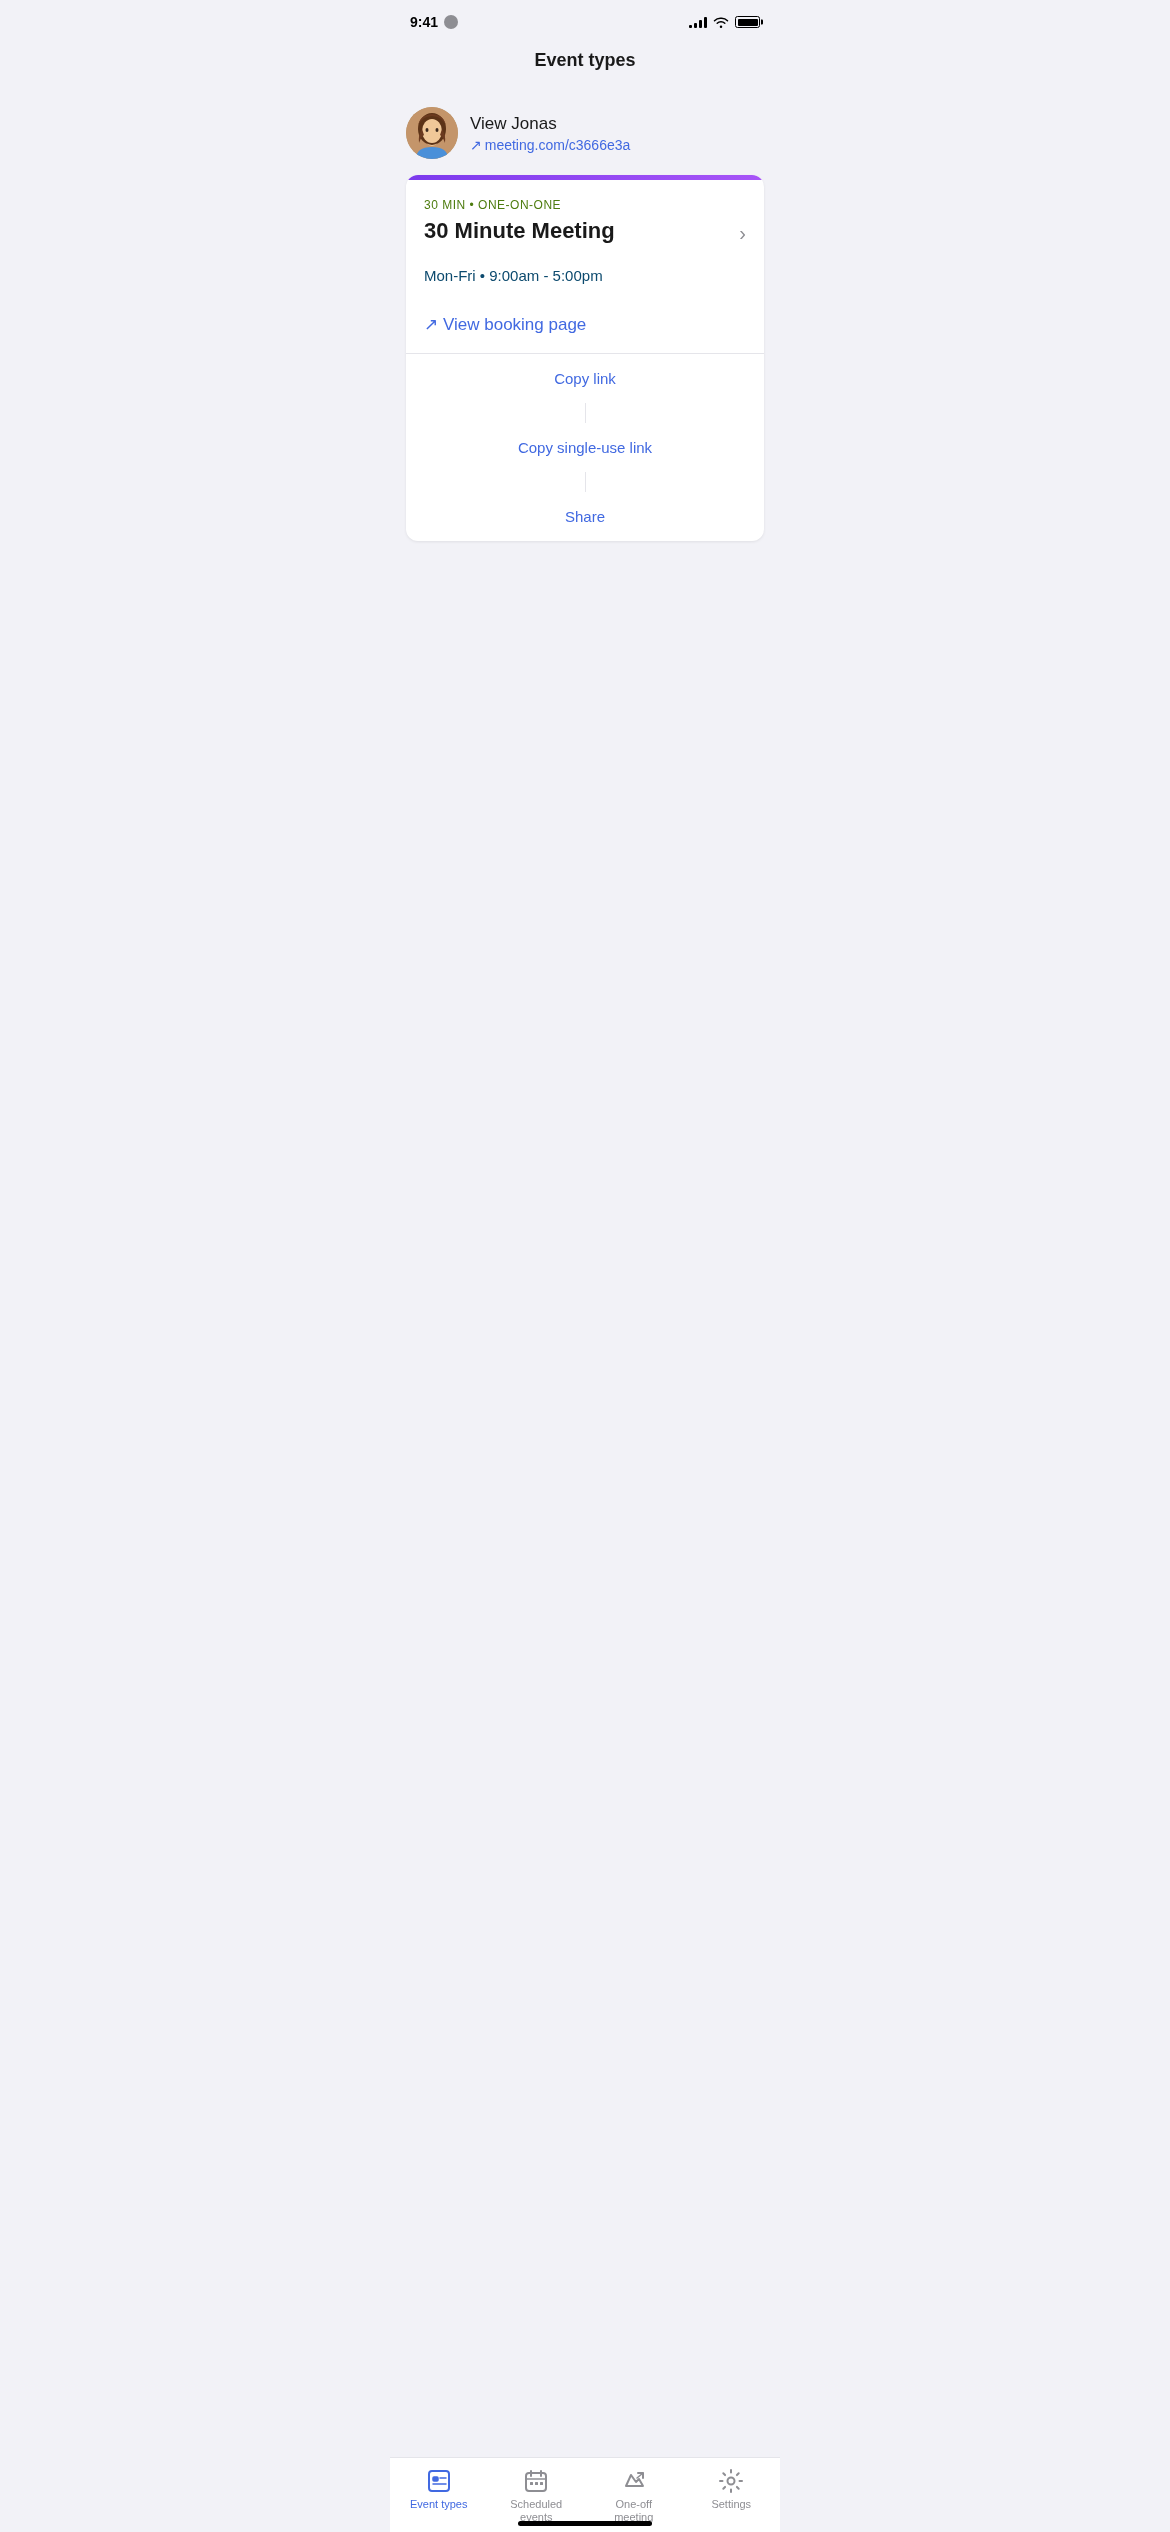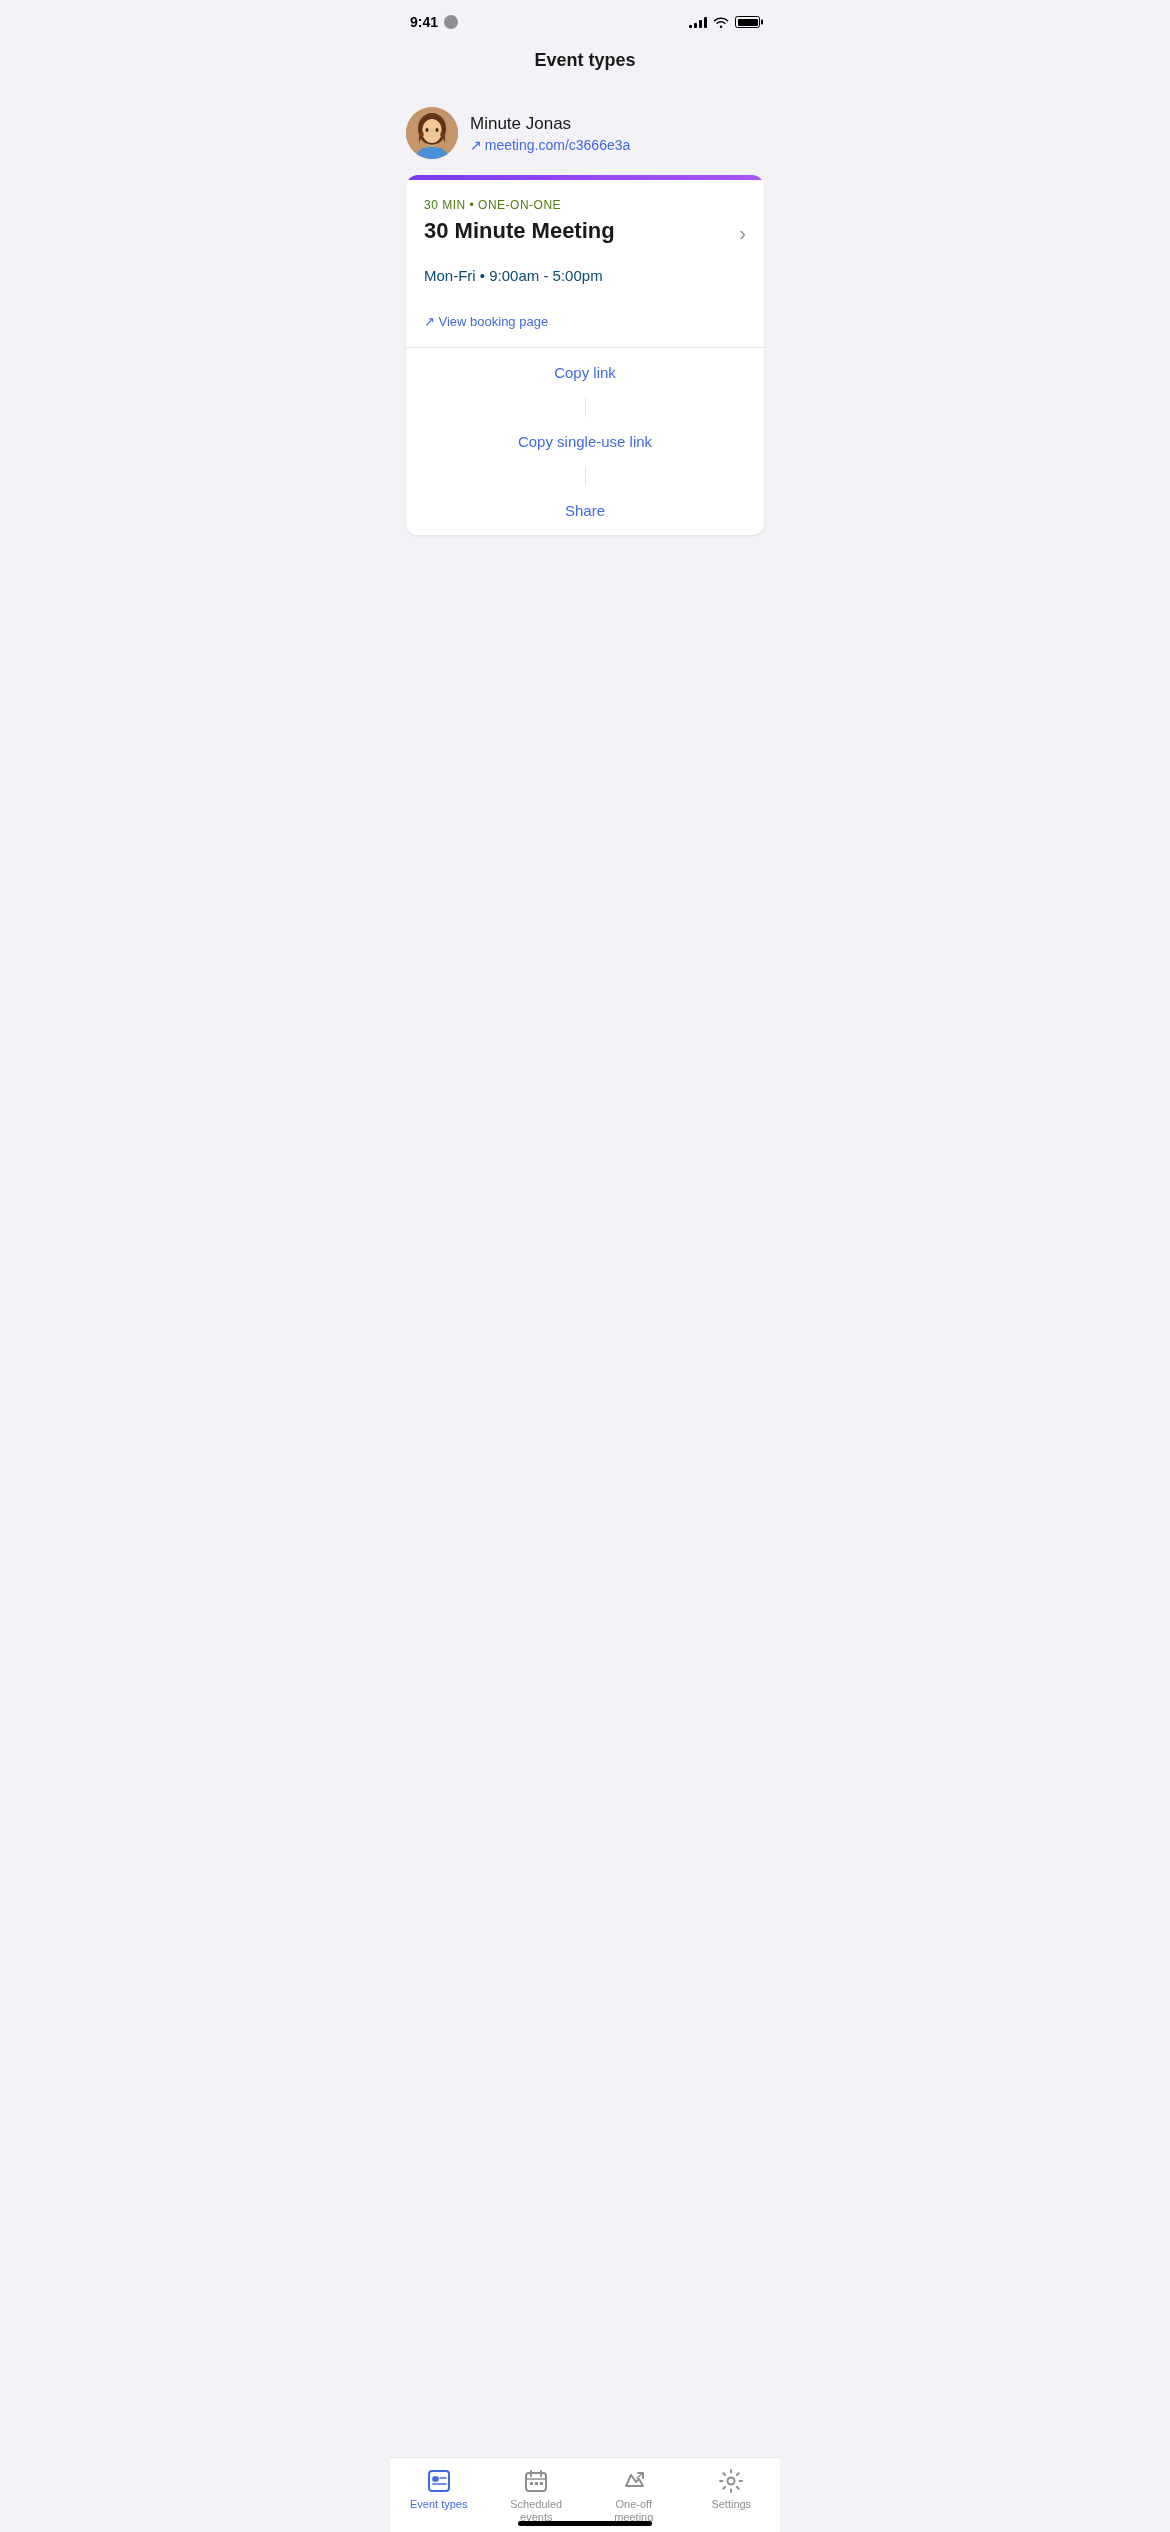--- a/index.html
+++ b/index.html
@@ -195,21 +195,21 @@
       margin-top: 4px;
     }
 
     .event-schedule {
       font-size: 15px;
       color: #0c4a6e;
       margin-bottom: 30px;
     }
 
     .view-booking-link {
-      font-size: 13px;
+      font-size: 17px;
       color: #4169e1;
       display: flex;
       align-items: center;
       gap: 4px;
       text-decoration: none;
       margin-bottom: 18px;
     }
 
     .card-divider {
       height: 1px;
@@ -364,21 +364,21 @@
 
         <ellipse cx="21" cy="23" rx="1.5" ry="2" fill="#3d2b1f"></ellipse>
         <ellipse cx="31" cy="23" rx="1.5" ry="2" fill="#3d2b1f"></ellipse>
 
         <path d="M10 52 Q10 40 26 40 Q42 40 42 52Z" fill="#4a90d9"></path>
 
         <path d="M20 36 Q26 42 32 36 Q29 38 26 38 Q23 38 20 36Z" fill="#f0c898"></path>
       </svg>
     </div>
     <div class="profile-info">
-      <span class="profile-name">Minute Jonas</span>
+      <span class="profile-name">View Jonas</span>
       <a class="profile-link" href="#">
         <span>↗</span>
         <span>meeting.com/c3666e3a</span>
       </a>
     </div>
   </div>
 
   <div class="event-card">
     <div class="card-top-bar"></div>
     <div class="card-body">

